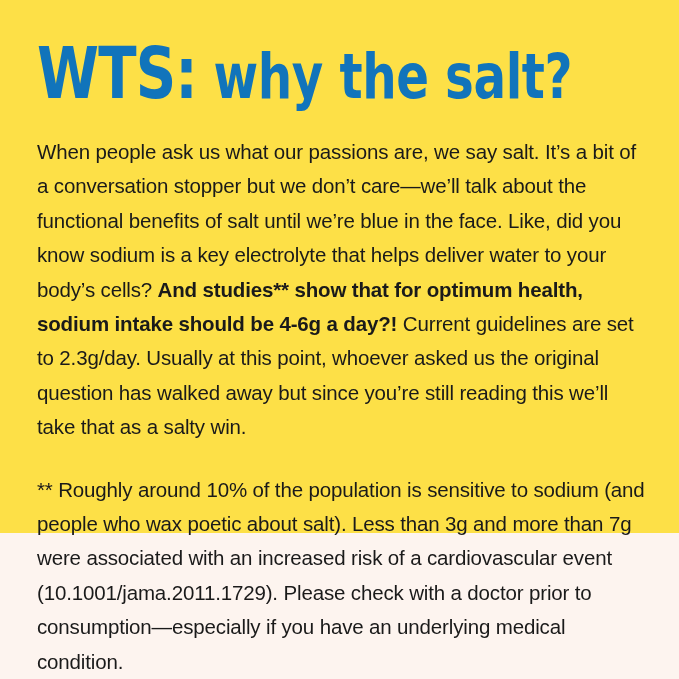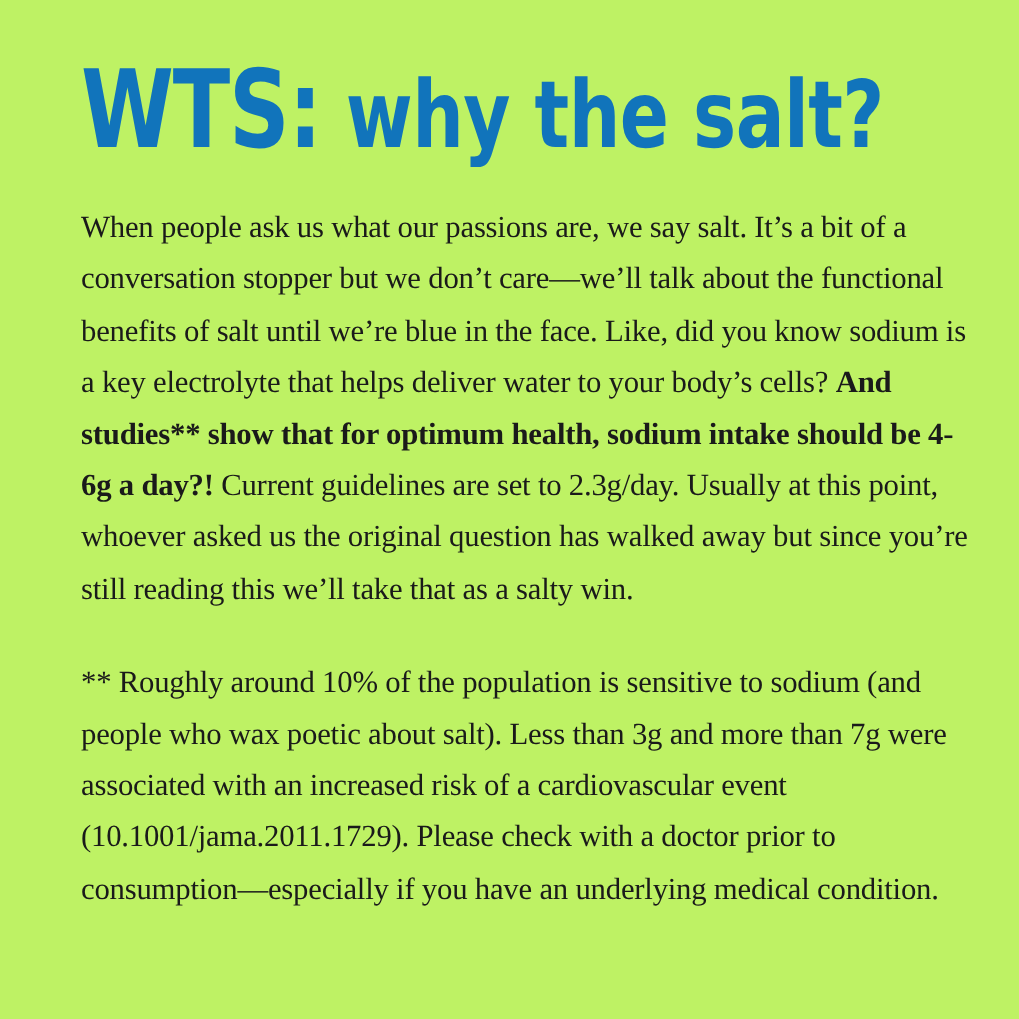--- a/index.html
+++ b/index.html
@@ -10,24 +10,24 @@
   body {
     width: 679px;
     height: 679px;
     background: #FDF4EF;
     font-family: "Liberation Sans", sans-serif;
     overflow: hidden;
   }
   .page {
     position: relative;
     width: 679px;
-    height: 679px;
-    background: #bef264;
+    height: 533px;
+    background: #fde047;
     box-sizing: border-box;
-    padding: 0 29px 0 54px;
+    padding: 0 29px 0 37px;
   }
   .headline {
     margin: 0;
     padding-top: 36px;
     color: #1174BB;
     font-family: "DejaVu Sans", sans-serif;
     font-weight: 700;
     font-size: 62px;
     line-height: 1.04;
     letter-spacing: -0.5px;
@@ -41,21 +41,21 @@
     letter-spacing: -1px;
   }
   .headline .hl-rest {
     font-size: 62px;
     letter-spacing: -0.5px;
   }
   .body-copy {
     margin: 0;
     padding-top: 24px;
     color: #1A1A1A;
-    font-family: Liberation Serif, serif;
+    font-family: Liberation Sans, sans-serif;
     font-size: 20.5px;
     line-height: 34.4px;
     letter-spacing: -0.15px;
     max-width: 616px;
   }
   .body-copy + .body-copy {
     padding-top: 28px;
   }
   .body-copy strong {
     font-weight: 700;

